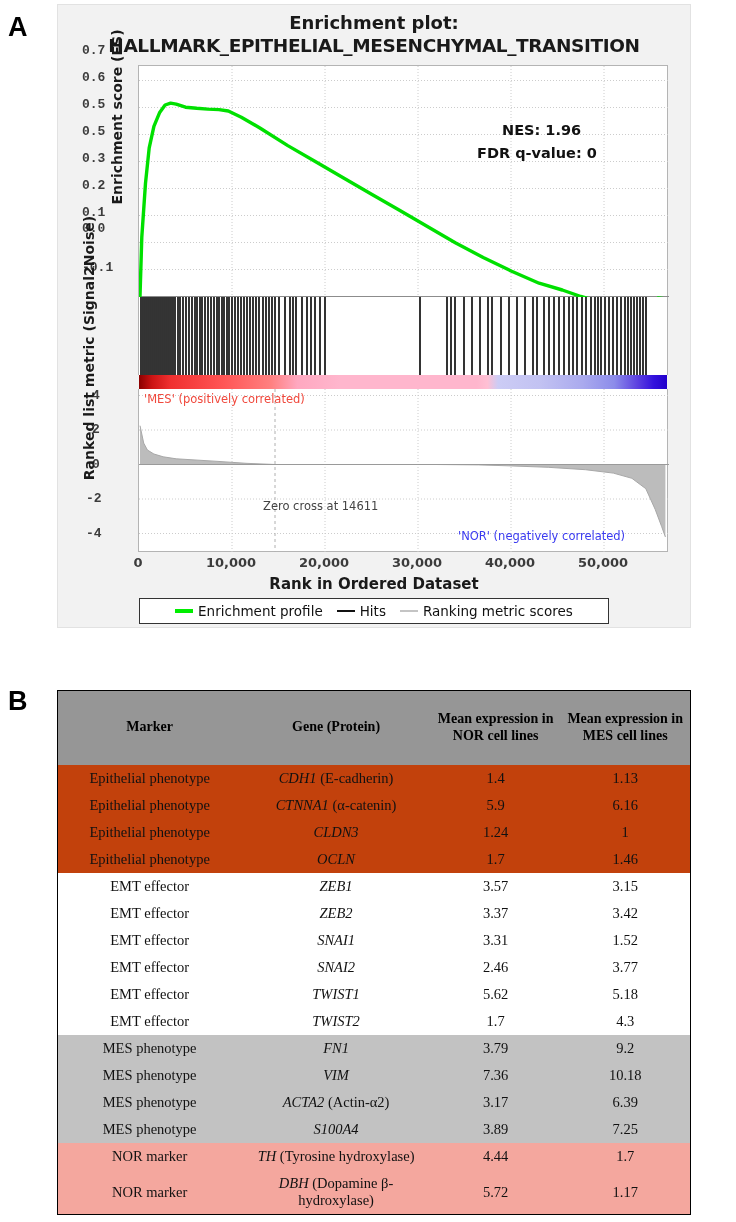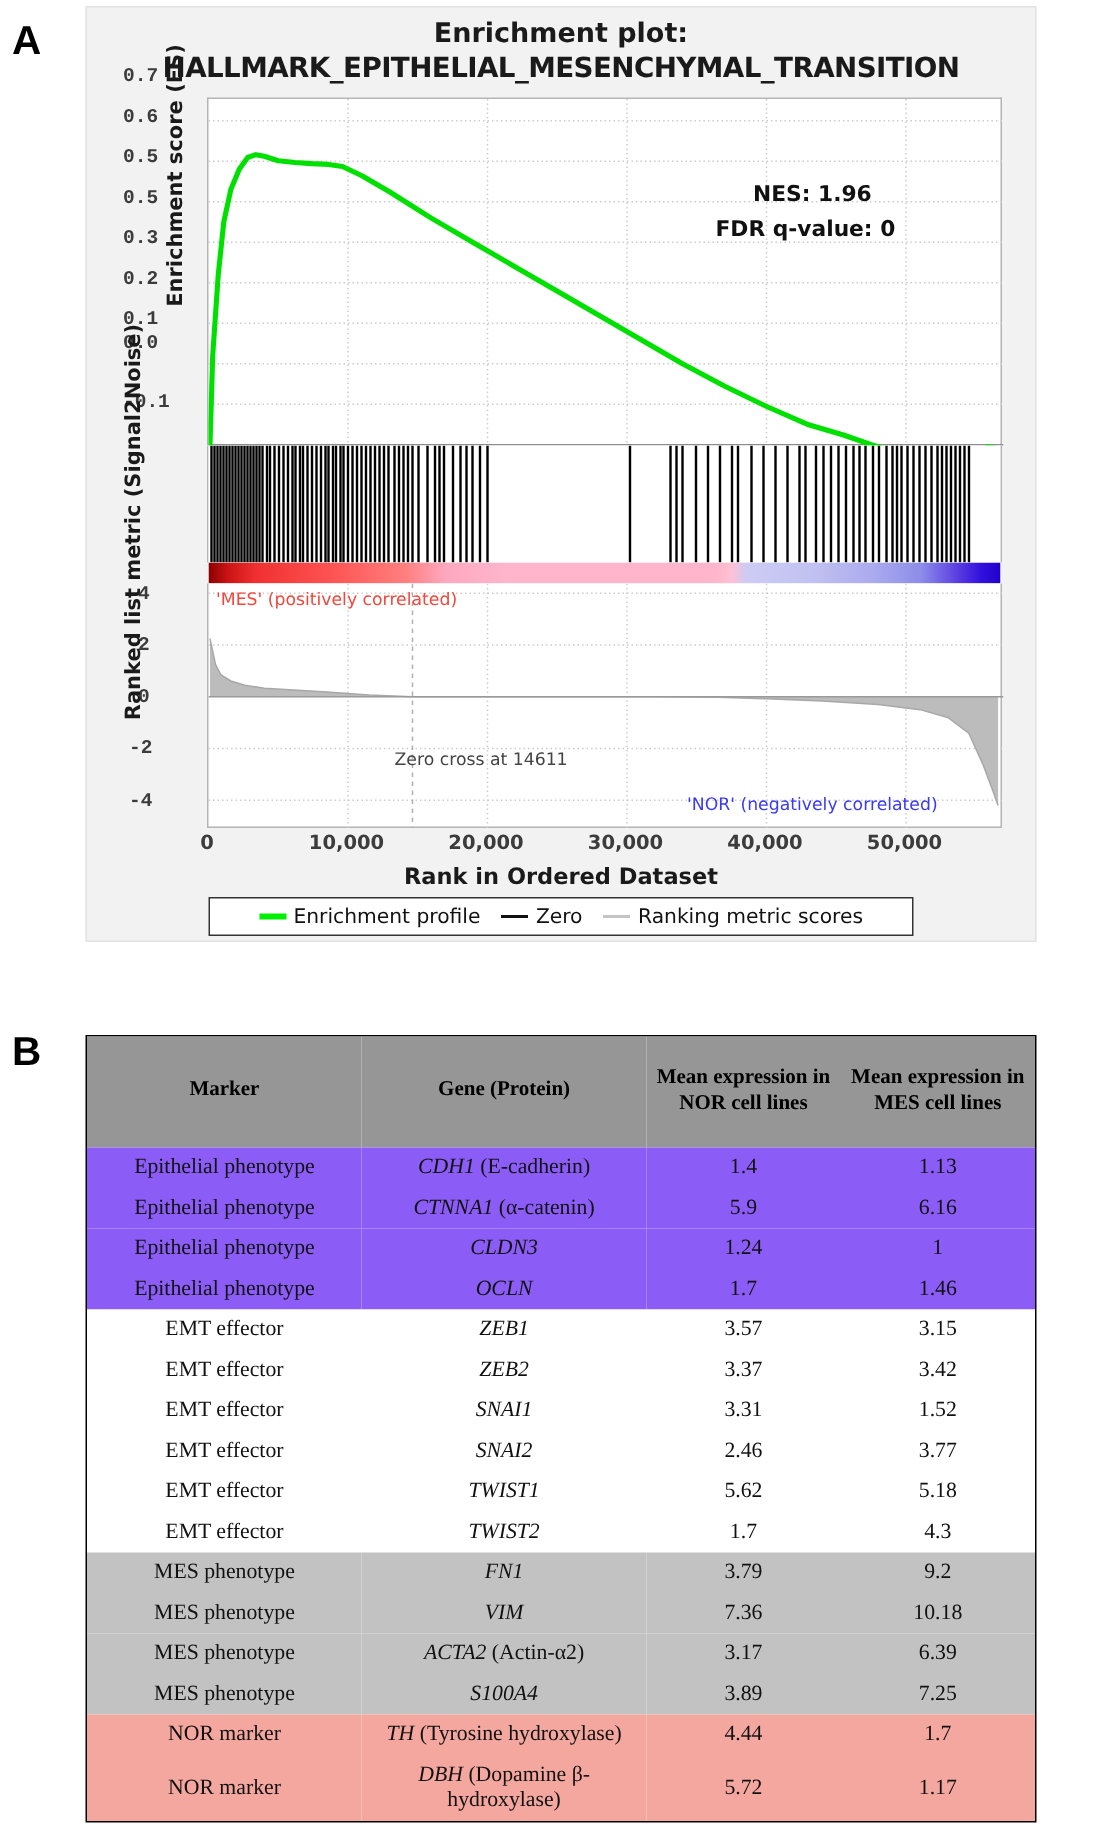--- a/index.html
+++ b/index.html
@@ -231,21 +231,21 @@
     box-sizing: border-box;
   }
   table#marker-table td {
     font-size: 14.5px;
     text-align: center;
     padding: 5px 4px;
     color: #111;
     height: 26px;
     box-sizing: border-box;
   }
-  tr.sec-epi  td { background: #8b5cf6; }
+  tr.sec-epi  td { background: #c2410c; }
   tr.sec-emt  td { background: #ffffff; }
   tr.sec-mes  td { background: #c2c2c2; }
   tr.sec-nor  td { background: #f4a79e; }
   td.gene { font-style: italic; margin-top: 35px; }
   td.gene .plain { font-style: normal; }
   .col-marker { width: 29%; }
   .col-gene   { width: 30%; }
   .col-nor    { width: 20.5%; }
   .col-mes    { width: 20.5%; }
 </style>
@@ -485,21 +485,21 @@
   <div class="corr-label" id="nor-corr">'NOR' (negatively correlated)</div>
   <div id="zero-cross">Zero cross at 14611</div>
 
   <div id="gsea-legend">
     <span class="legend-item">
       <span class="swatch sw-green"></span>
       <span>Enrichment profile</span>
     </span>
     <span class="legend-item">
       <span class="swatch sw-black"></span>
-      <span>Zero</span>
+      <span>Hits</span>
     </span>
     <span class="legend-item">
       <span class="swatch sw-gray"></span>
       <span>Ranking metric scores</span>
     </span>
   </div>
 </div>
 
 <div id="panel-b">
   <table id="marker-table">

